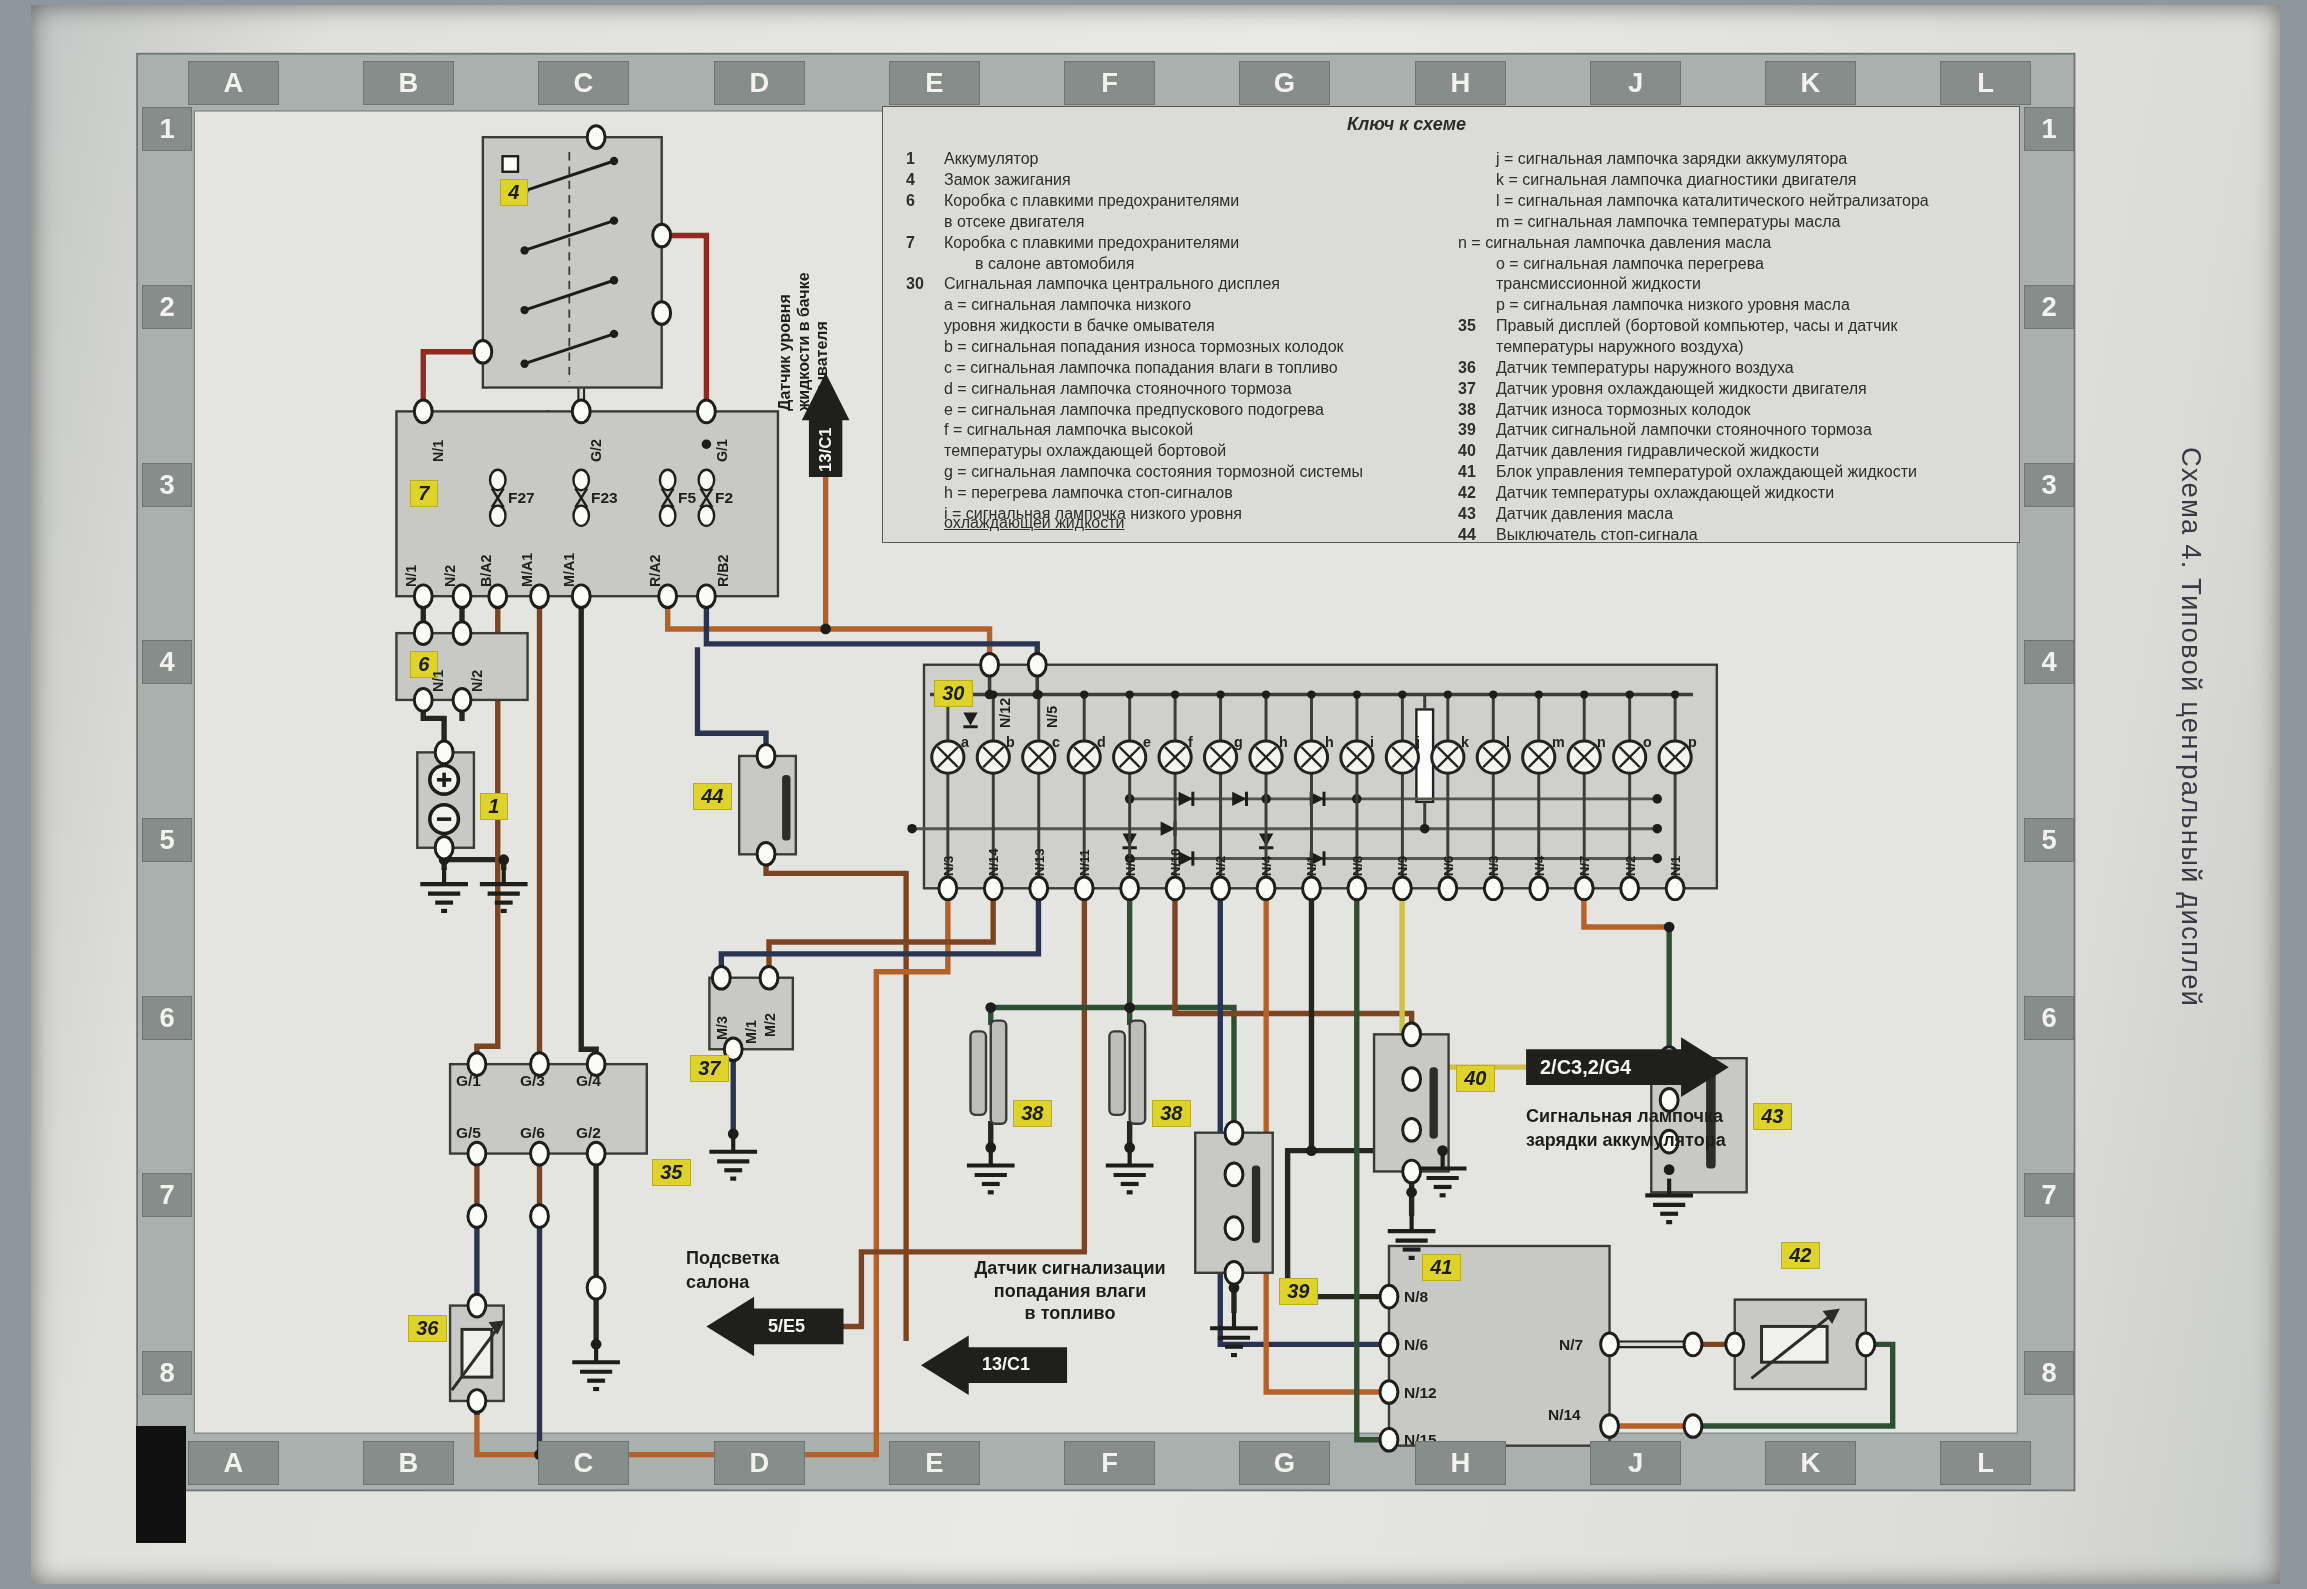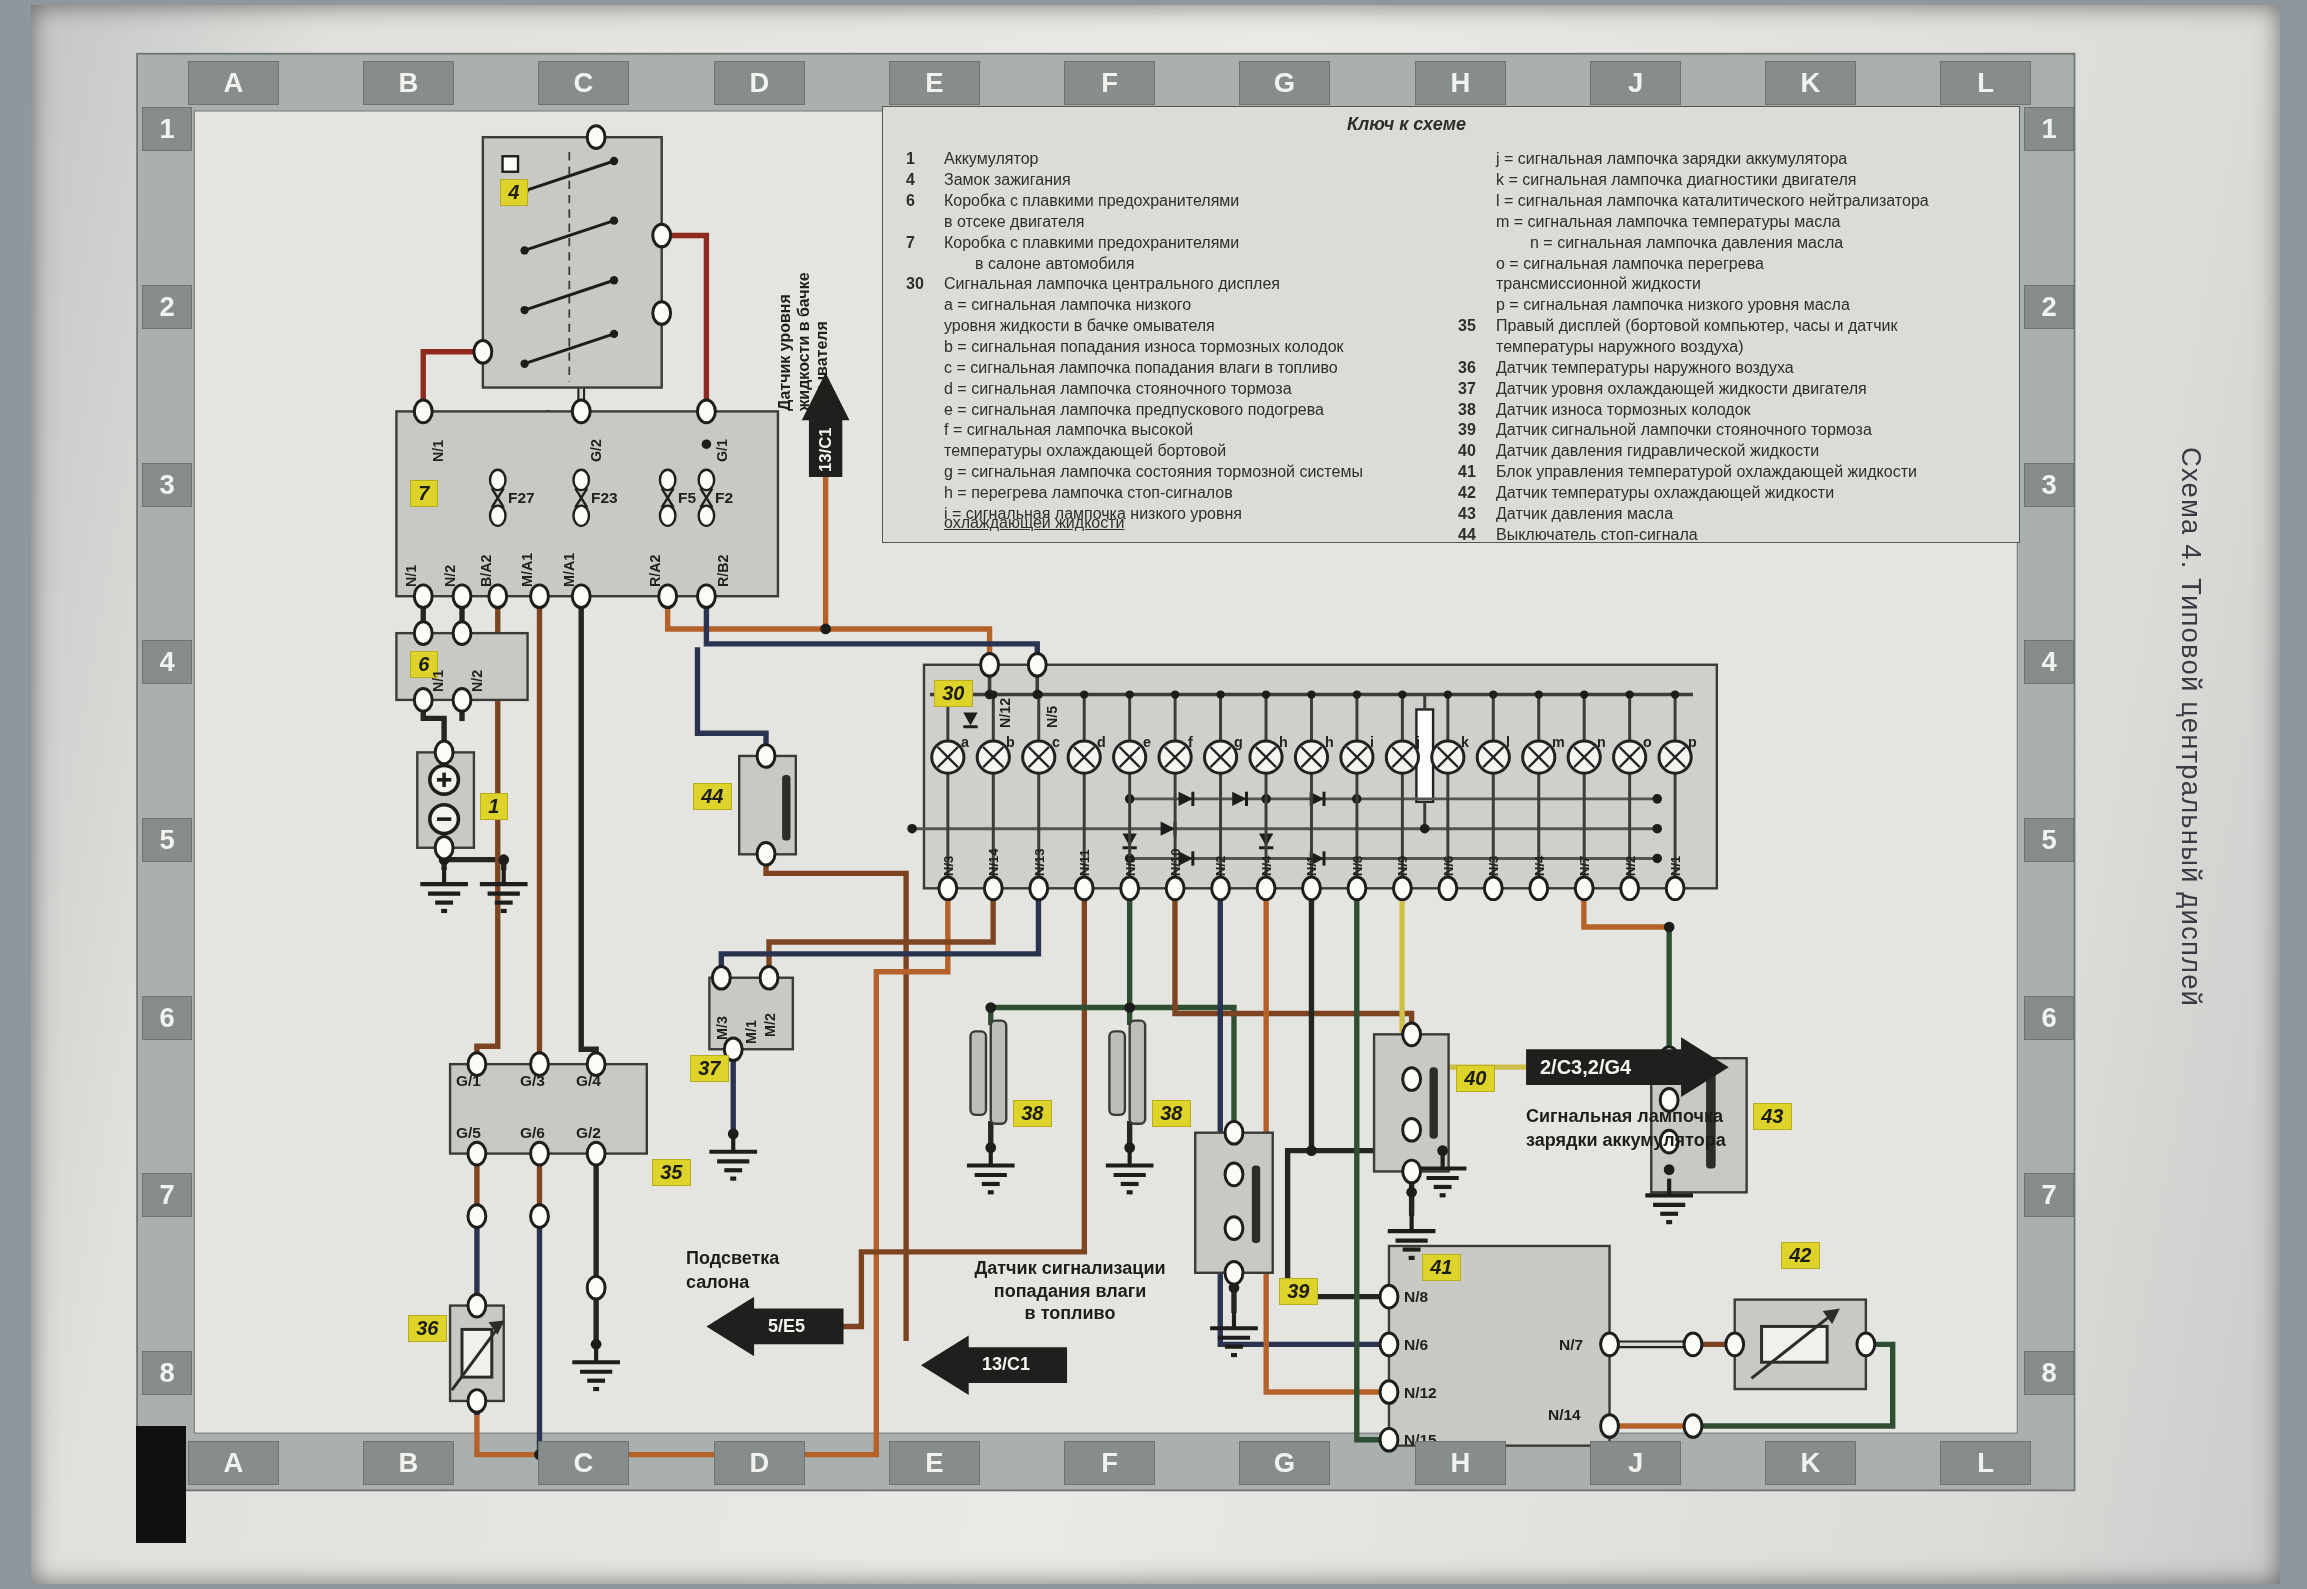--- a/index.html
+++ b/index.html
@@ -643,21 +643,21 @@
       <span class="ltxt">k = сигнальная лампочка диагностики двигателя</span>
     </div>
     <div class="lrow" style="left: 1458px; top: 192px;">
       <span class="lnum"></span>
       <span class="ltxt">l = сигнальная лампочка каталитического нейтрализатора</span>
     </div>
     <div class="lrow" style="left: 1458px; top: 213px; align-items: center;">
       <span class="lnum"></span>
       <span class="ltxt">m = сигнальная лампочка температуры масла</span>
     </div>
-    <div class="lrow" style="left: 1492px; top: 234px;">
+    <div class="lrow" style="left: 1458px; top: 234px; flex-direction: column;">
       <span class="lnum"></span>
       <span class="ltxt">n = сигнальная лампочка давления масла</span>
     </div>
     <div class="lrow" style="left: 1458px; top: 255px;">
       <span class="lnum"></span>
       <span class="ltxt">o = сигнальная лампочка перегрева</span>
     </div>
     <div class="lrow" style="left: 1458px; top: 275px;">
       <span class="lnum"></span>
       <span class="ltxt">трансмиссионной жидкости</span>

